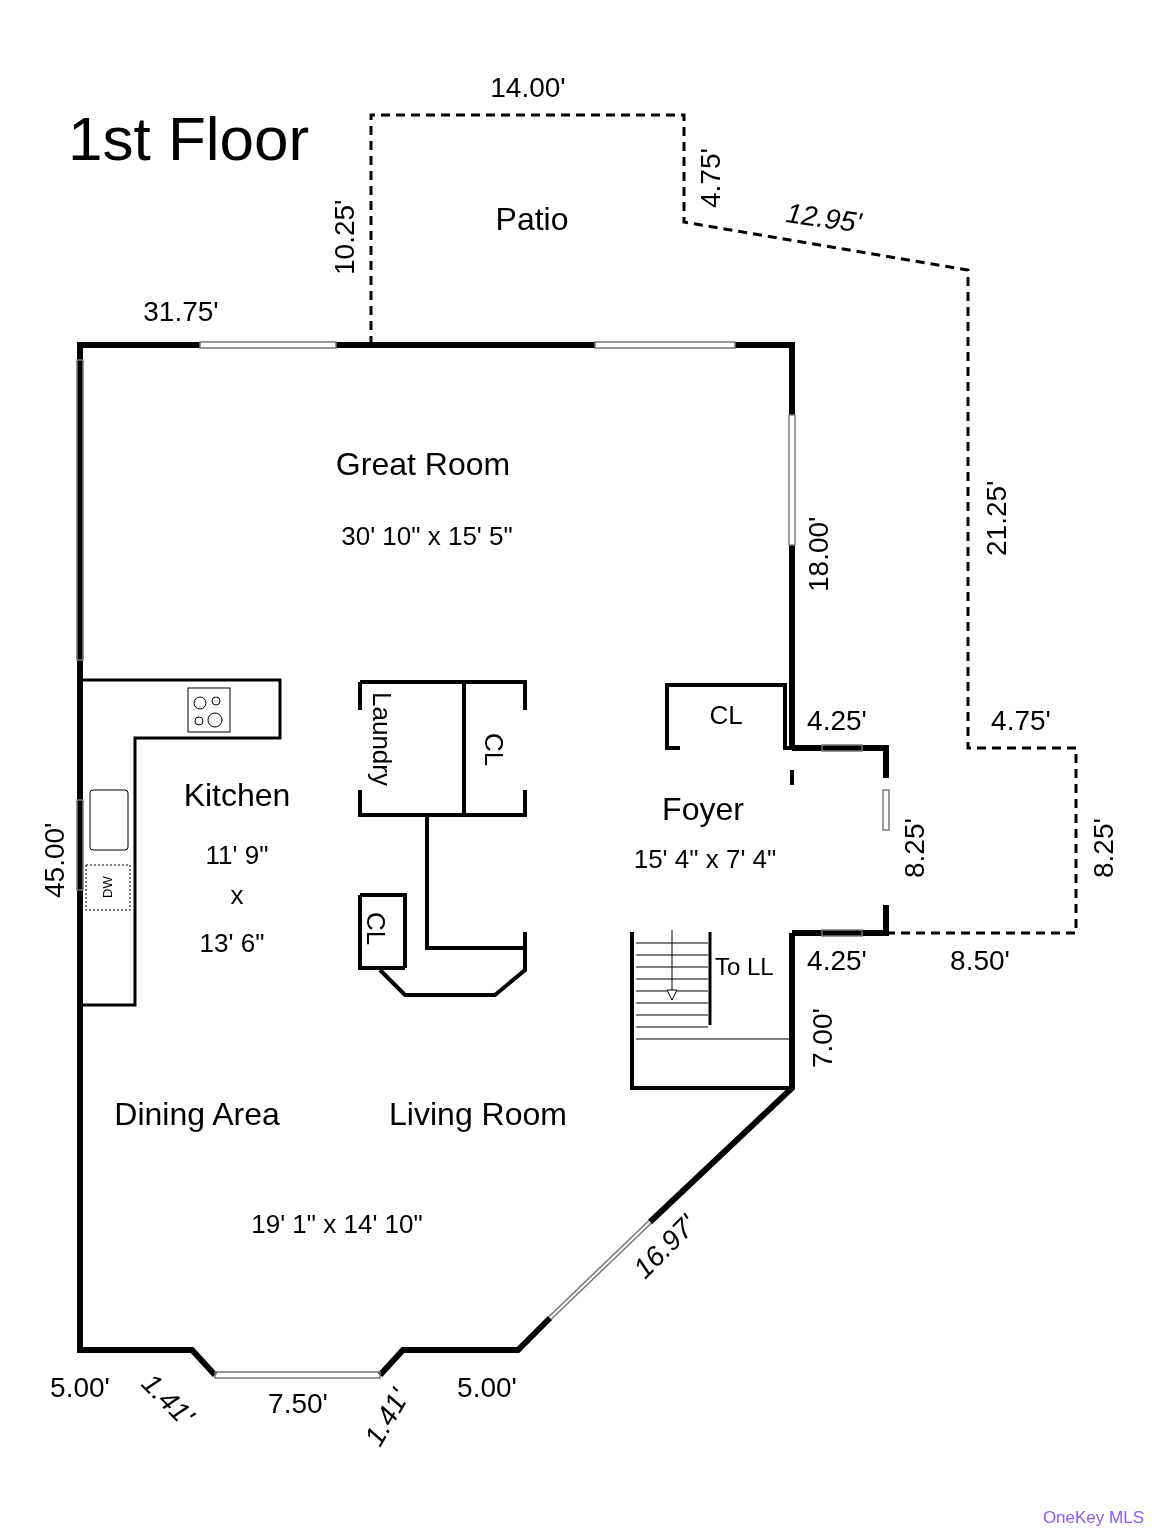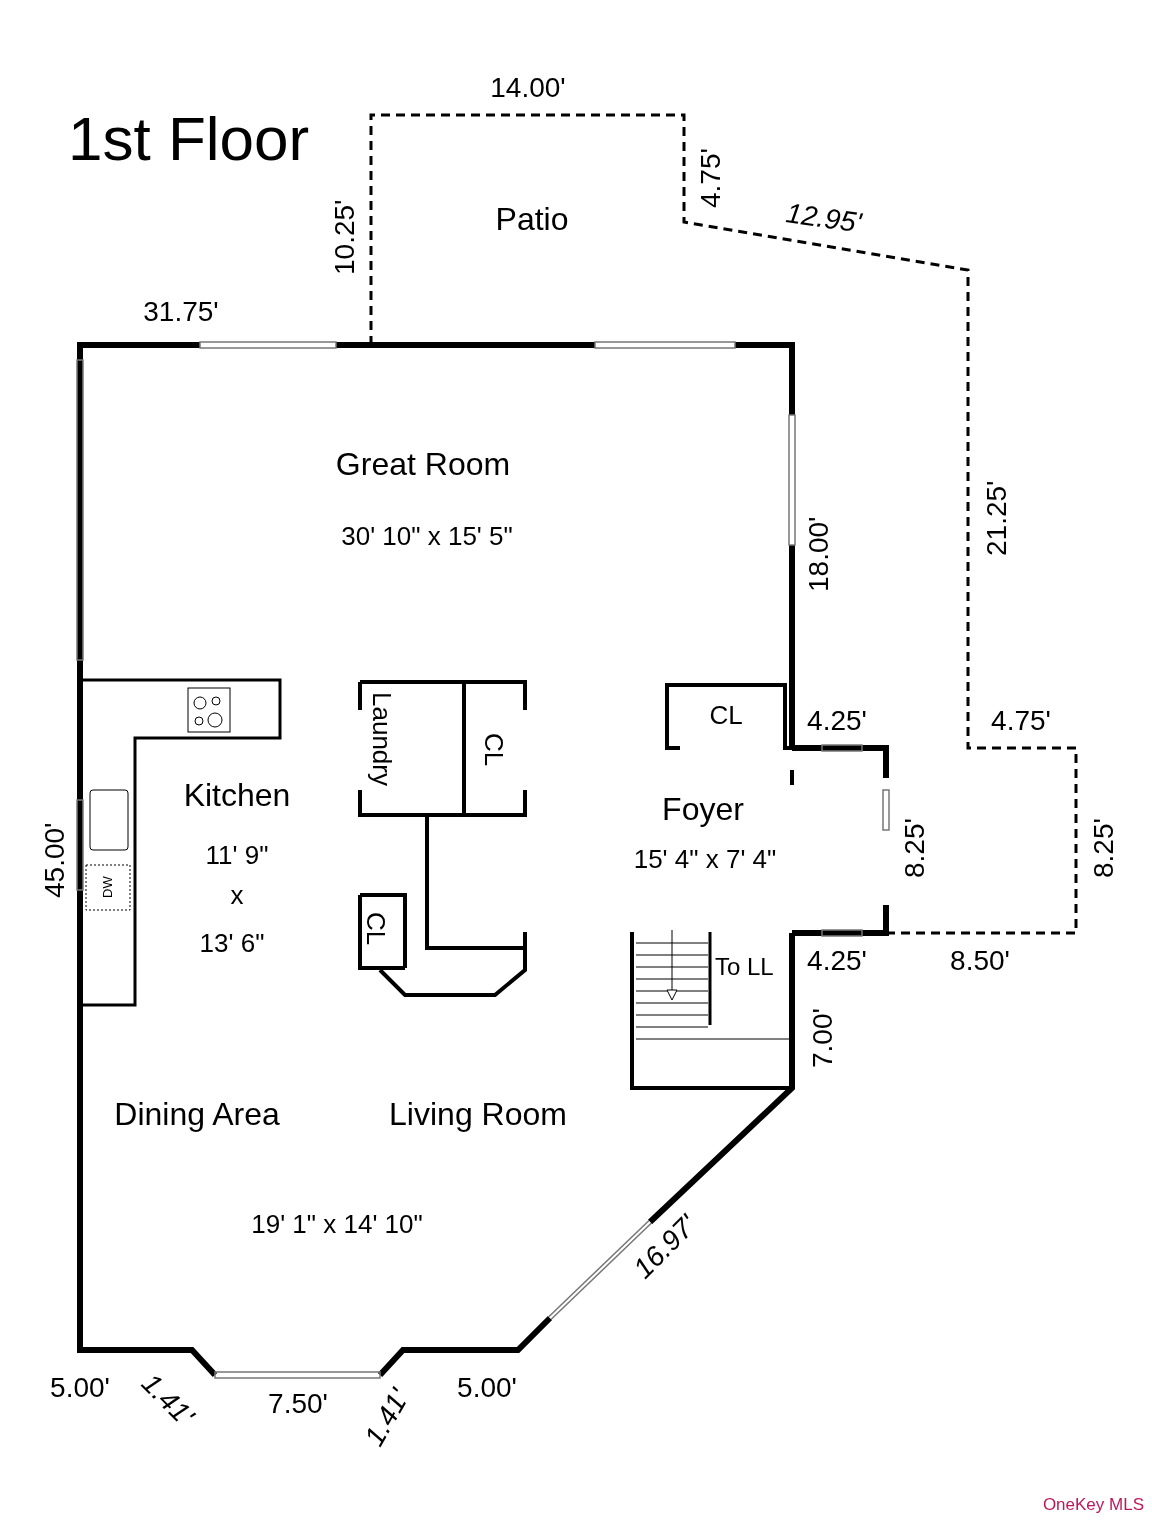--- a/index.html
+++ b/index.html
@@ -1,19 +1,19 @@
 <!DOCTYPE html>
 <html><head>
 <meta charset="utf-8">
 <style>
   html,body{margin:0;padding:0;background:#fff;}
   body{width:1152px;height:1536px;position:relative;overflow:hidden;font-family:"Liberation Sans",sans-serif;color:#000;}
   svg{position:absolute;left:0;top:0;}
   .lbl{font-family:"Liberation Sans",sans-serif;fill:#000;}
-  .wm{position:absolute;right:8px;bottom:21px;font-size:17px;color:#be185d;font-family:"Liberation Sans",sans-serif;}
+  .wm{position:absolute;right:8px;bottom:8px;font-size:17px;color:#8b5cf6;font-family:"Liberation Sans",sans-serif;}
 </style>
 </head>
 <body>
 
 <svg width="1152" height="1536" viewBox="0 0 1152 1536">
 
   <g fill="none" stroke="#000" stroke-width="3" stroke-dasharray="9,6">
     <polyline points="371,345 371,115 684,115 684,222 968,270 968,748 1076,748 1076,933 792,933"></polyline>
   </g>
 

